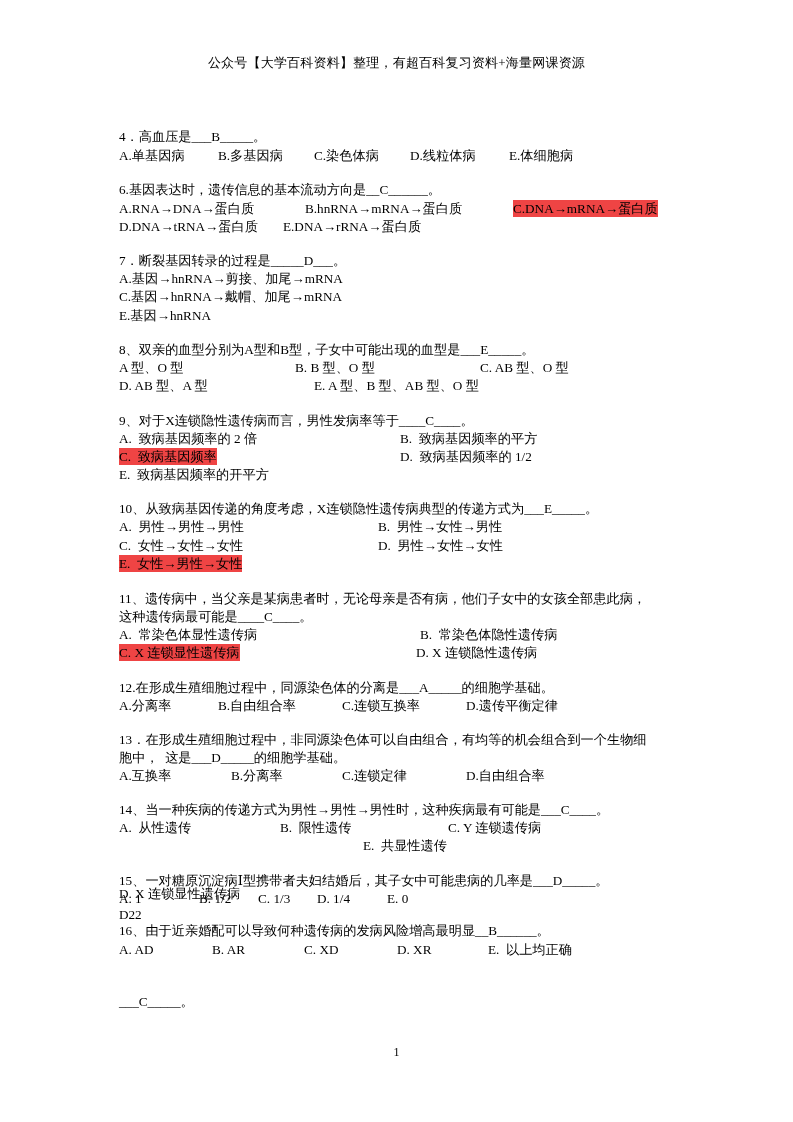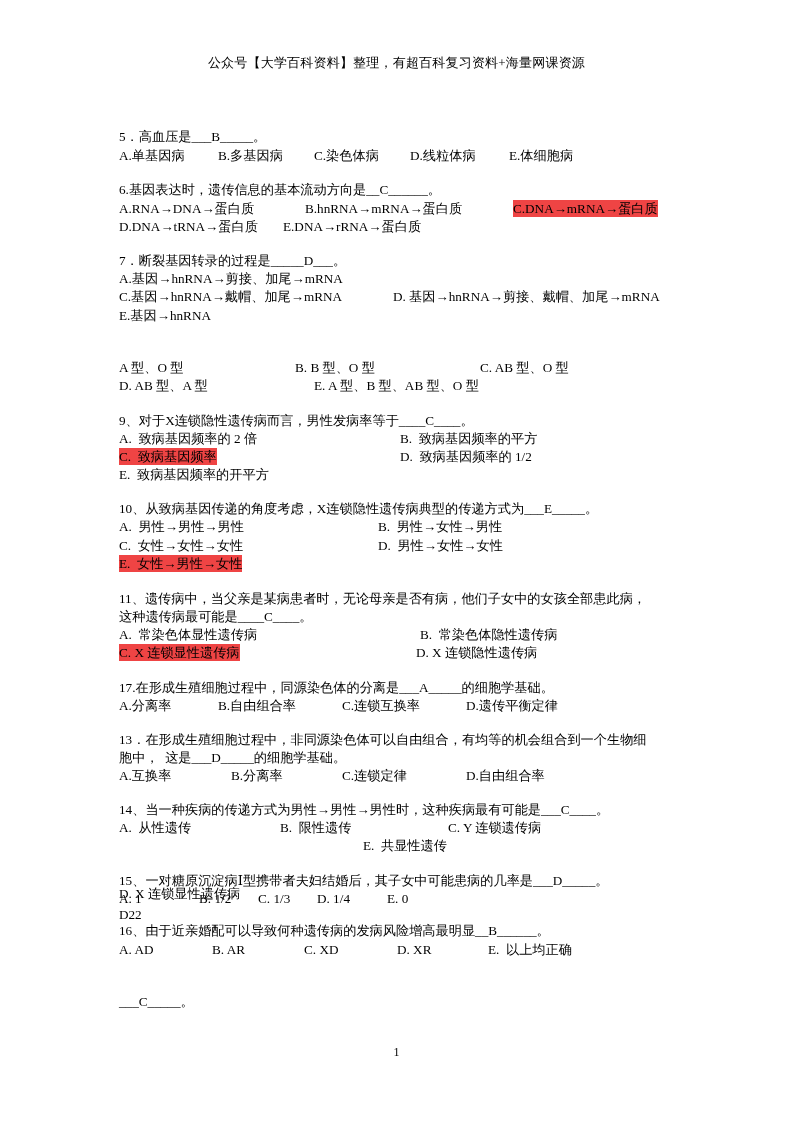--- a/index.html
+++ b/index.html
@@ -12,40 +12,40 @@
     .hl { background: #ef4444; }
     .page-num { position: absolute; top: 1045px; left: 0; width: 793px; text-align: center; font-size: 12px; }
   </style>
 </head>
 <body>
 
 <div class="page">
 
   <div class="header">公众号【大学百科资料】整理，有超百科复习资料+海量网课资源</div>
 
-  <div class="line" style="top:128px;left:119px">5．高血压是___B_____。</div>
+  <div class="line" style="top:128px;left:119px">4．高血压是___B_____。</div>
   <div class="line" style="top:147px;left:119px">A.单基因病</div>
   <div class="line" style="top:147px;left:218px">B.多基因病</div>
   <div class="line" style="top:147px;left:314px">C.染色体病</div>
   <div class="line" style="top:147px;left:410px">D.线粒体病</div>
   <div class="line" style="top:147px;left:509px">E.体细胞病</div>
 
   <div class="line" style="top:181px;left:119px">6.基因表达时，遗传信息的基本流动方向是__C______。</div>
   <div class="line" style="top:200px;left:119px">A.RNA→DNA→蛋白质</div>
   <div class="line" style="top:200px;left:305px">B.hnRNA→mRNA→蛋白质</div>
   <div class="line hl" style="top:200px;left:513px">C.DNA→mRNA→蛋白质</div>
   <div class="line" style="top:218px;left:119px">D.DNA→tRNA→蛋白质</div>
   <div class="line" style="top:218px;left:283px">E.DNA→rRNA→蛋白质</div>
 
   <div class="line" style="top:252px;left:119px">7．断裂基因转录的过程是_____D___。</div>
   <div class="line" style="top:270px;left:119px">A.基因→hnRNA→剪接、加尾→mRNA</div>
   <div class="line" style="top:288px;left:119px">C.基因→hnRNA→戴帽、加尾→mRNA</div>
-  <div class="line" style="top:288px;left:393px">D. 基因→hnRNA→剪接、戴帽、加尾→mRNA</div>
   <div class="line" style="top:307px;left:119px">E.基因→hnRNA</div>
 
+  <div class="line" style="top:341px;left:119px">8、双亲的血型分别为A型和B型，子女中可能出现的血型是___E_____。</div>
   <div class="line" style="top:359px;left:119px">A 型、O 型</div>
   <div class="line" style="top:359px;left:295px">B. B 型、O 型</div>
   <div class="line" style="top:359px;left:480px">C. AB 型、O 型</div>
   <div class="line" style="top:377px;left:119px">D. AB 型、A 型</div>
   <div class="line" style="top:377px;left:314px">E. A 型、B 型、AB 型、O 型</div>
 
   <div class="line" style="top:412px;left:119px">9、对于X连锁隐性遗传病而言，男性发病率等于____C____。</div>
   <div class="line" style="top:430px;left:119px">A.  致病基因频率的 2 倍</div>
   <div class="line" style="top:430px;left:400px">B.  致病基因频率的平方</div>
   <div class="line hl" style="top:448px;left:119px">C.  致病基因频率</div>
@@ -59,21 +59,21 @@
   <div class="line" style="top:537px;left:378px">D.  男性→女性→女性</div>
   <div class="line hl" style="top:555px;left:119px">E.  女性→男性→女性</div>
 
   <div class="line" style="top:590px;left:119px">11、遗传病中，当父亲是某病患者时，无论母亲是否有病，他们子女中的女孩全部患此病，</div>
   <div class="line" style="top:608px;left:119px">这种遗传病最可能是____C____。</div>
   <div class="line" style="top:626px;left:119px">A.  常染色体显性遗传病</div>
   <div class="line" style="top:626px;left:420px">B.  常染色体隐性遗传病</div>
   <div class="line hl" style="top:644px;left:119px">C. X 连锁显性遗传病</div>
   <div class="line" style="top:644px;left:416px">D. X 连锁隐性遗传病</div>
 
-  <div class="line" style="top:679px;left:119px">17.在形成生殖细胞过程中，同源染色体的分离是___A_____的细胞学基础。</div>
+  <div class="line" style="top:679px;left:119px">12.在形成生殖细胞过程中，同源染色体的分离是___A_____的细胞学基础。</div>
   <div class="line" style="top:697px;left:119px">A.分离率</div>
   <div class="line" style="top:697px;left:218px">B.自由组合率</div>
   <div class="line" style="top:697px;left:342px">C.连锁互换率</div>
   <div class="line" style="top:697px;left:466px">D.遗传平衡定律</div>
 
   <div class="line" style="top:731px;left:119px">13．在形成生殖细胞过程中，非同源染色体可以自由组合，有均等的机会组合到一个生物细</div>
   <div class="line" style="top:749px;left:119px">胞中，  这是___D_____的细胞学基础。</div>
   <div class="line" style="top:767px;left:119px">A.互换率</div>
   <div class="line" style="top:767px;left:231px">B.分离率</div>
   <div class="line" style="top:767px;left:342px">C.连锁定律</div>

